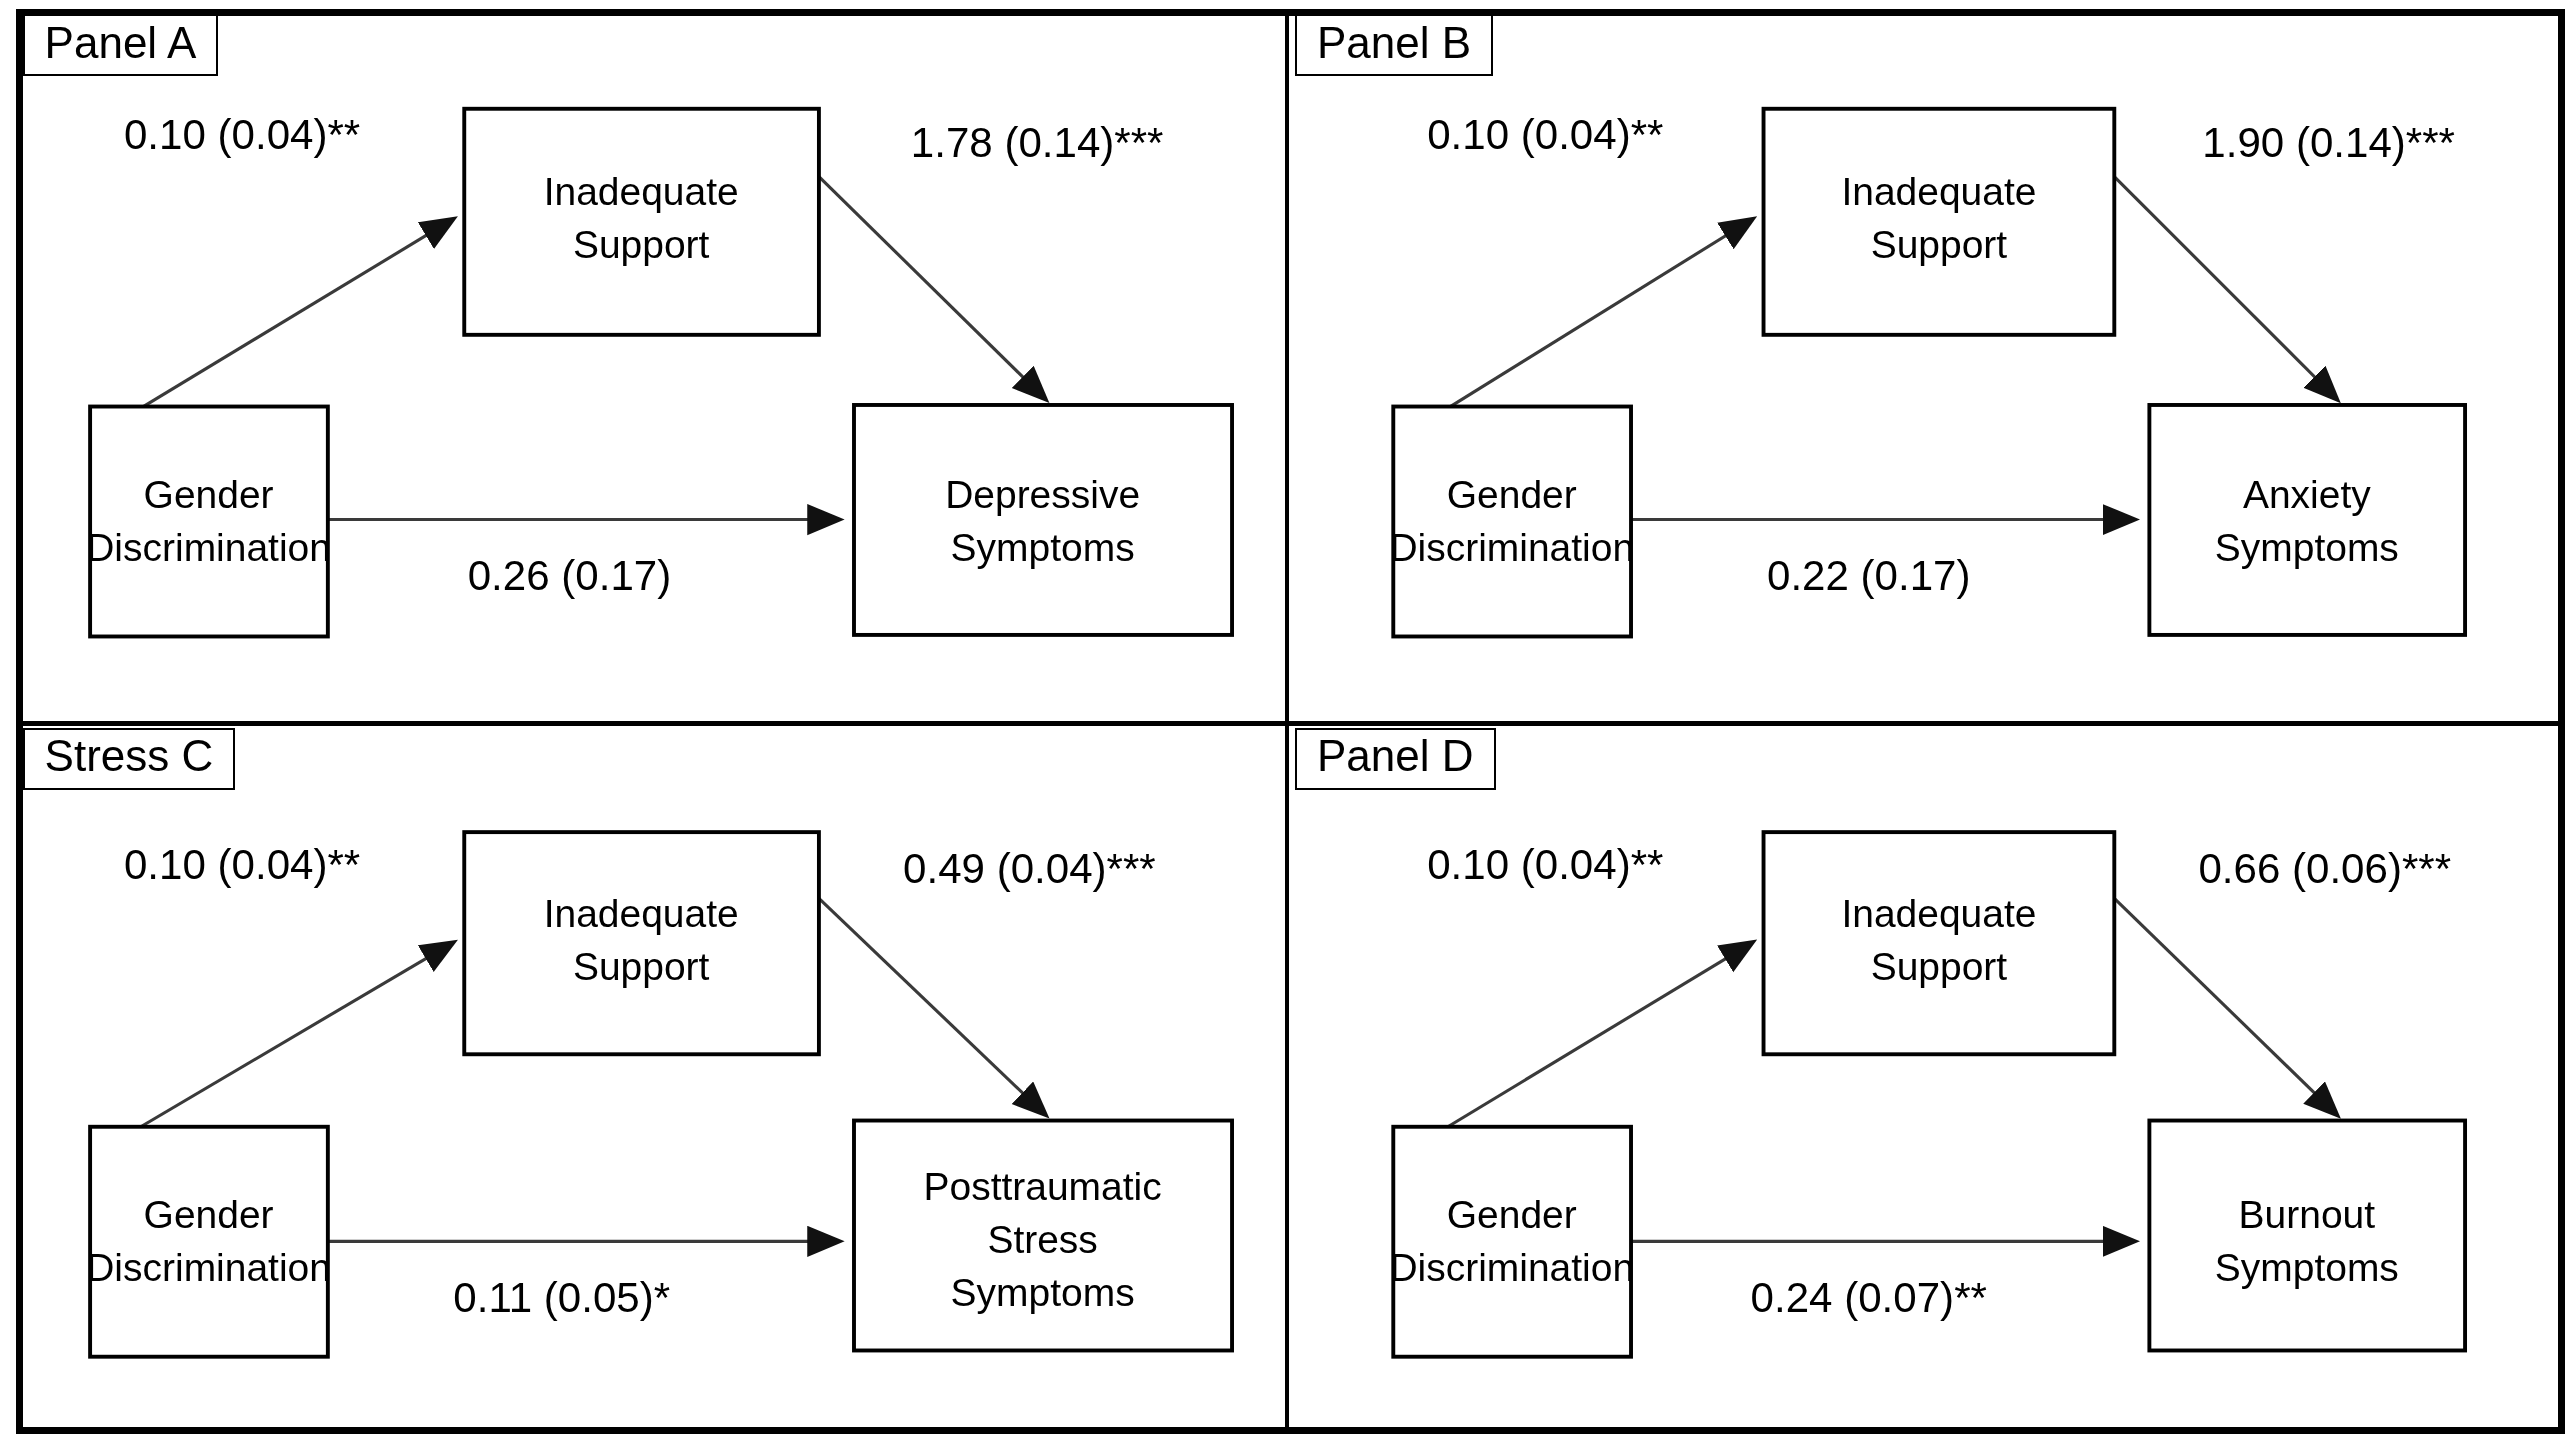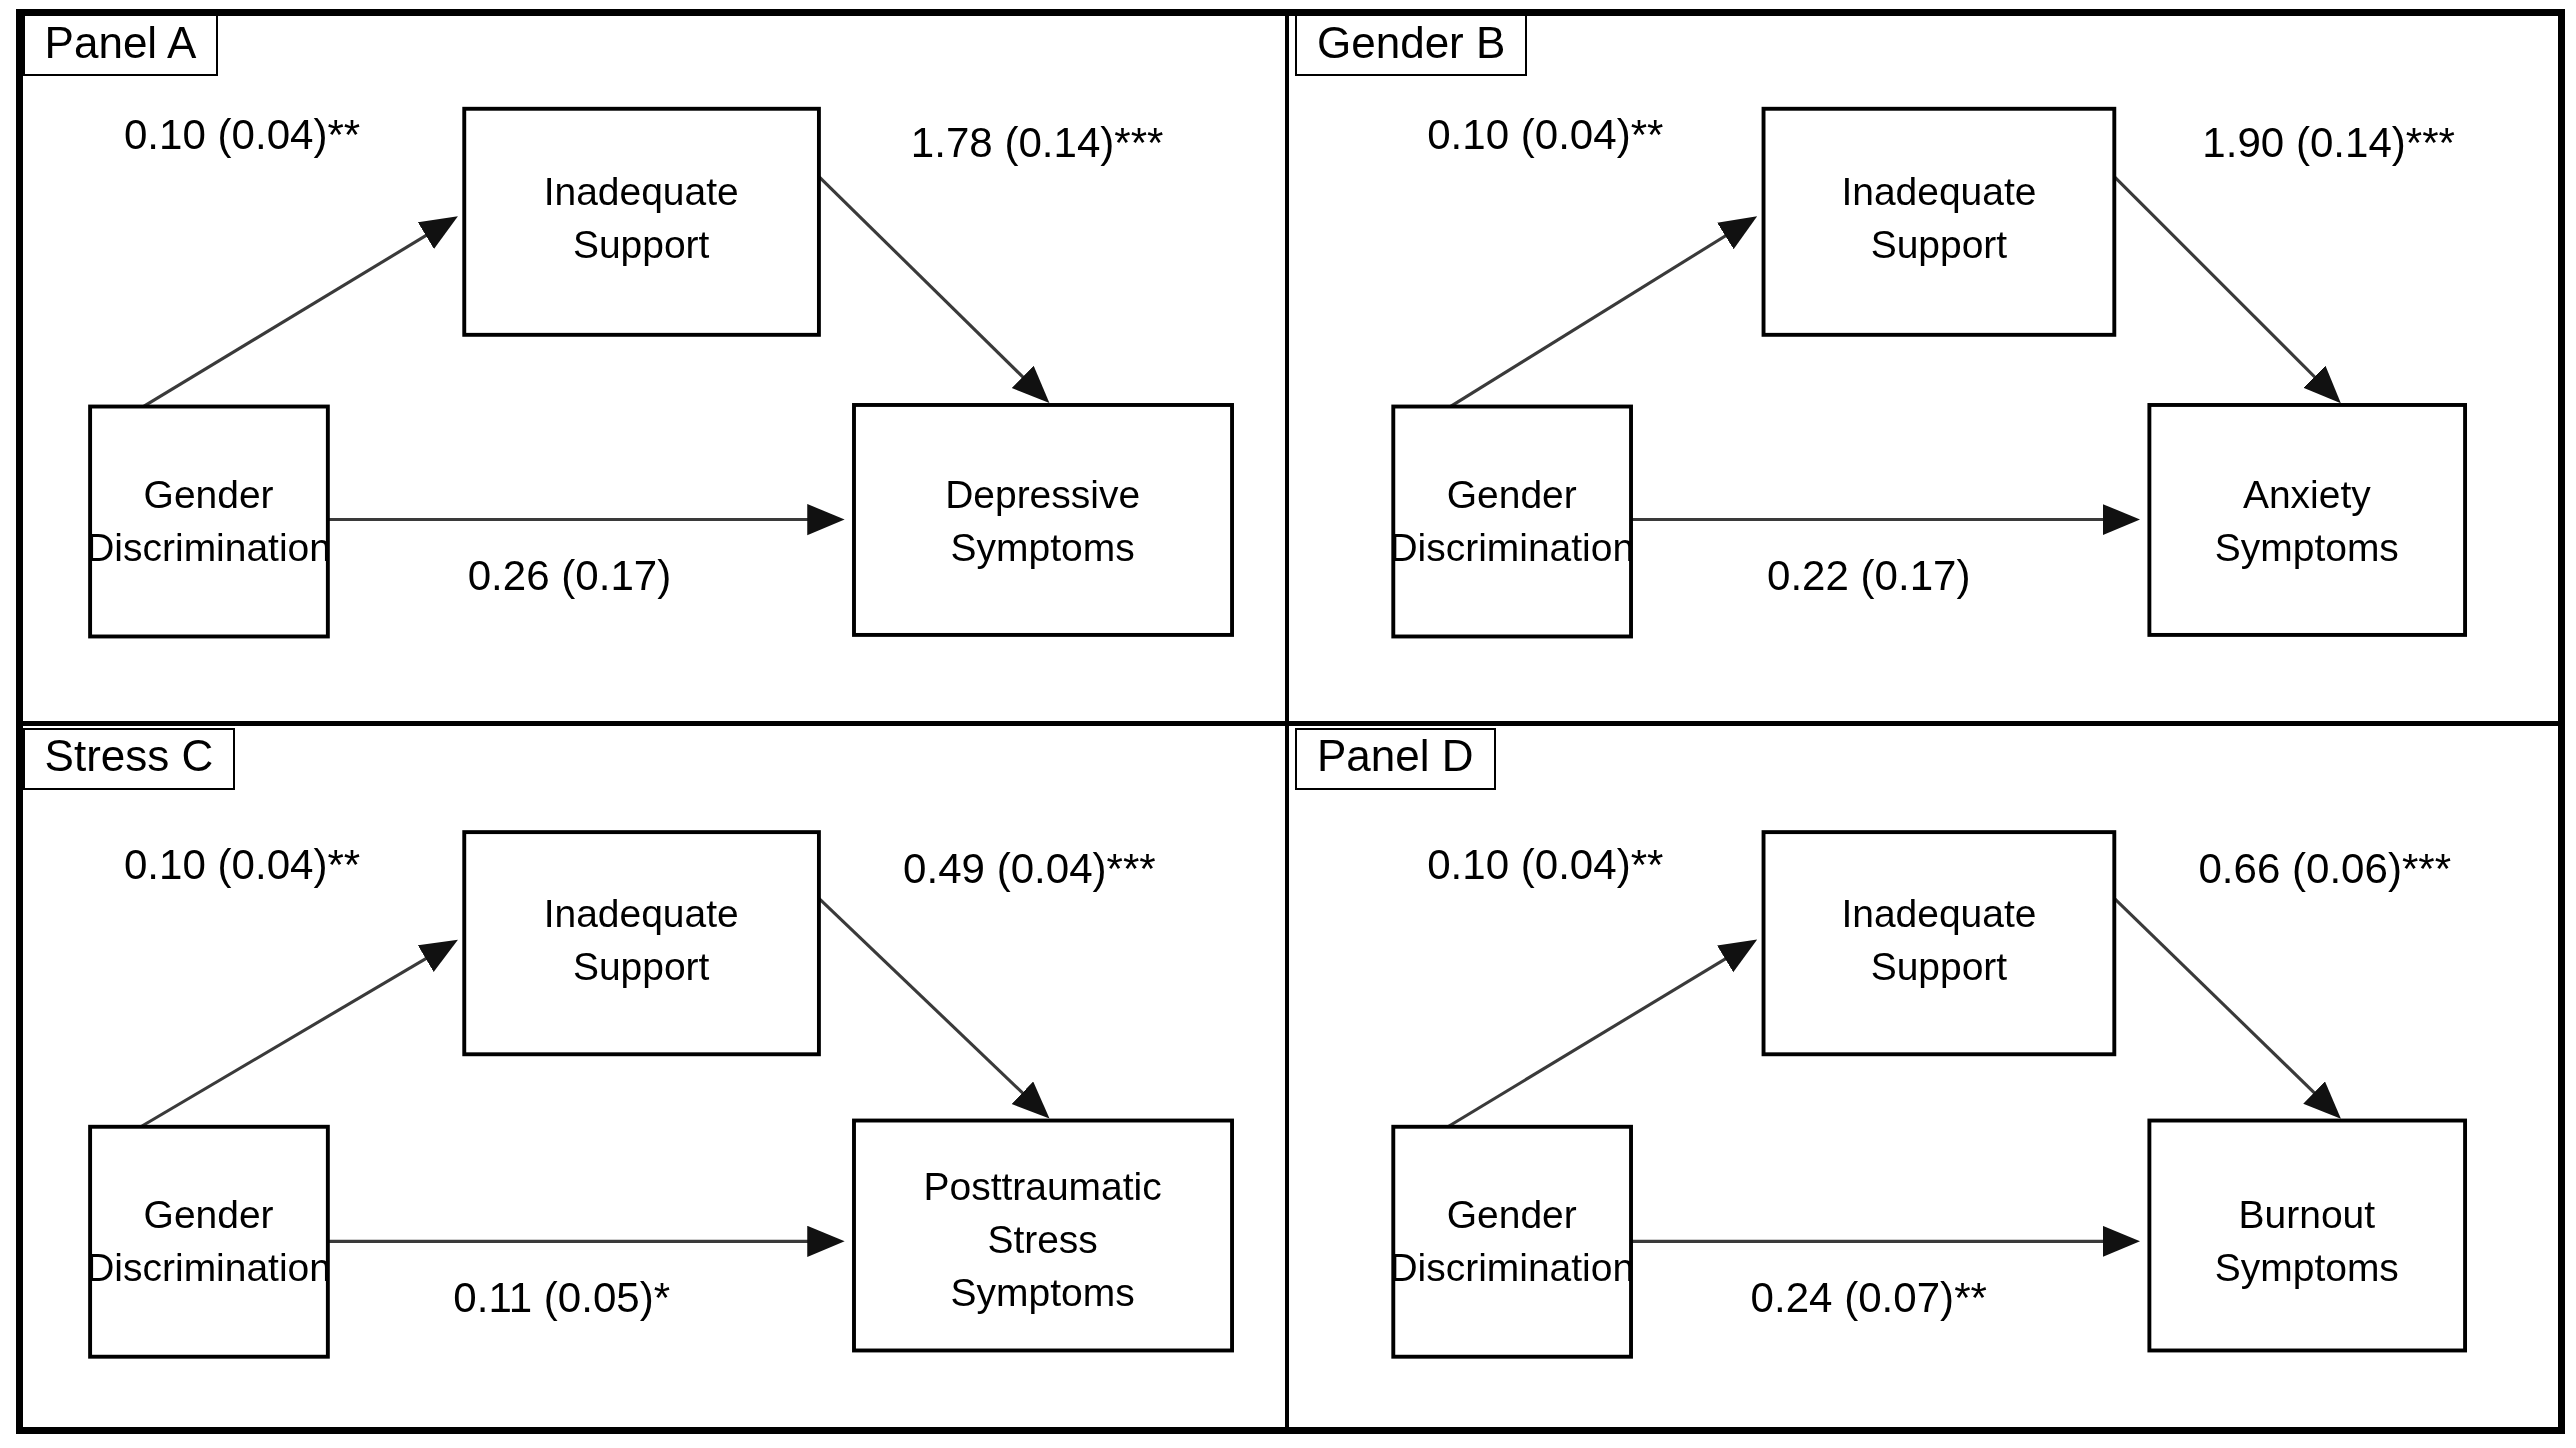--- a/index.html
+++ b/index.html
@@ -58,21 +58,21 @@
       <text class="nodetext" x="1317" y="640">Depressive</text>
       <text class="nodetext" x="1317" y="708">Symptoms</text>
 
       <text class="pathlabel mid" x="290" y="180">0.10 (0.04)**</text>
       <text class="pathlabel mid" x="1310" y="190">1.78 (0.14)***</text>
       <text class="pathlabel mid" x="710" y="745">0.26 (0.17)</text>
     </svg>
   </div>
 
   <div class="panel" id="panel-b">
-    <div class="panel-label">Gender B</div>
+    <div class="panel-label">Panel B</div>
     <svg viewBox="0 0 1633 916">
       <defs>
         <marker id="ah-b" markerWidth="13" markerHeight="13" refX="10" refY="5" orient="auto" markerUnits="strokeWidth">
           <path d="M0,0 L12,5 L0,10 z" fill="#111"></path>
         </marker>
       </defs>
       <line class="pathline" x1="205" y1="512" x2="595" y2="270" marker-end="url(#ah-b)"></line>
       <line class="pathline" x1="1060" y1="215" x2="1345" y2="500" marker-end="url(#ah-b)"></line>
       <line class="pathline" x1="440" y1="655" x2="1085" y2="655" marker-end="url(#ah-b)"></line>
 

